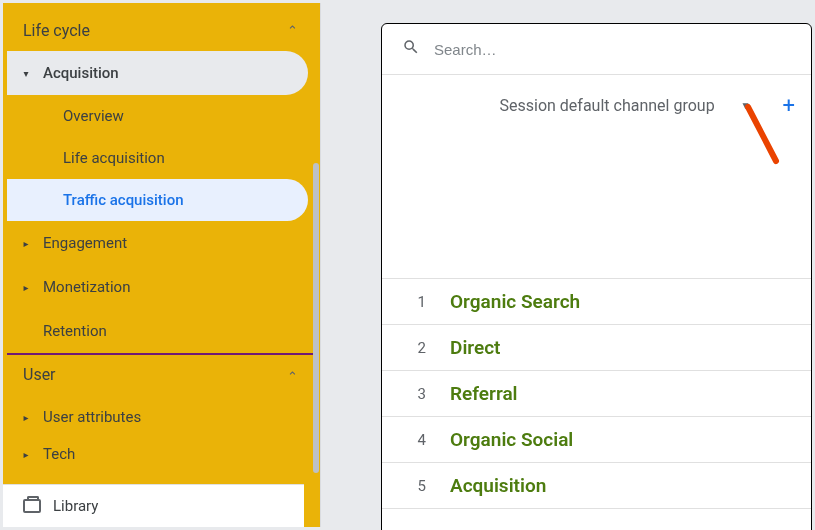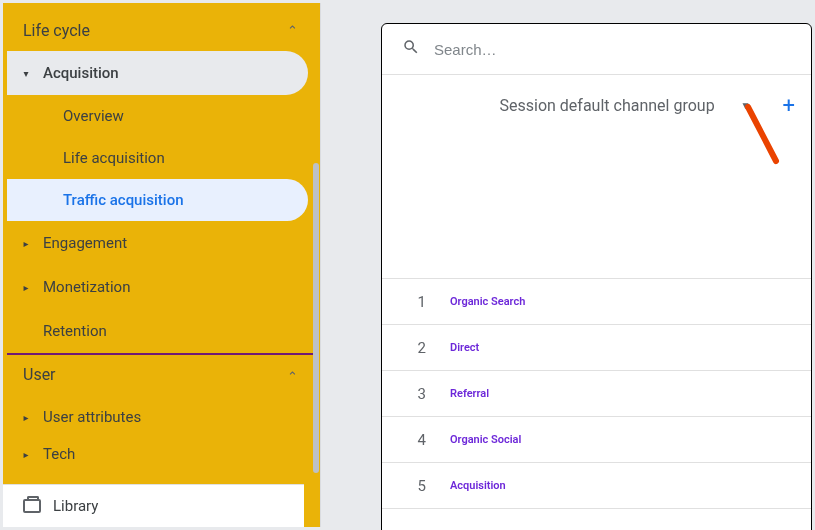--- a/index.html
+++ b/index.html
@@ -129,21 +129,21 @@
   .spacer { height: 150px; }
   .table { border-top: 1px solid #e0e0e0; }
   .trow {
     display: flex;
     align-items: center;
     height: 46px;
     border-bottom: 1px solid #e0e0e0;
     padding: 0 20px;
   }
   .tnum { width: 48px; text-align: right; color: #5f6368; font-size: 15px; padding-right: 24px; }
-  .tval { font-size: 11px; color: #6d28d9; font-weight: 600; }
+  .tval { font-size: 19px; color: #4d7c0f; font-weight: 600; }
   .annot {
     position: absolute;
     top: 100px;
     right: 30px;
     width: 40px;
     height: 62px;
     pointer-events: none;
   }
 </style>
 </head>

